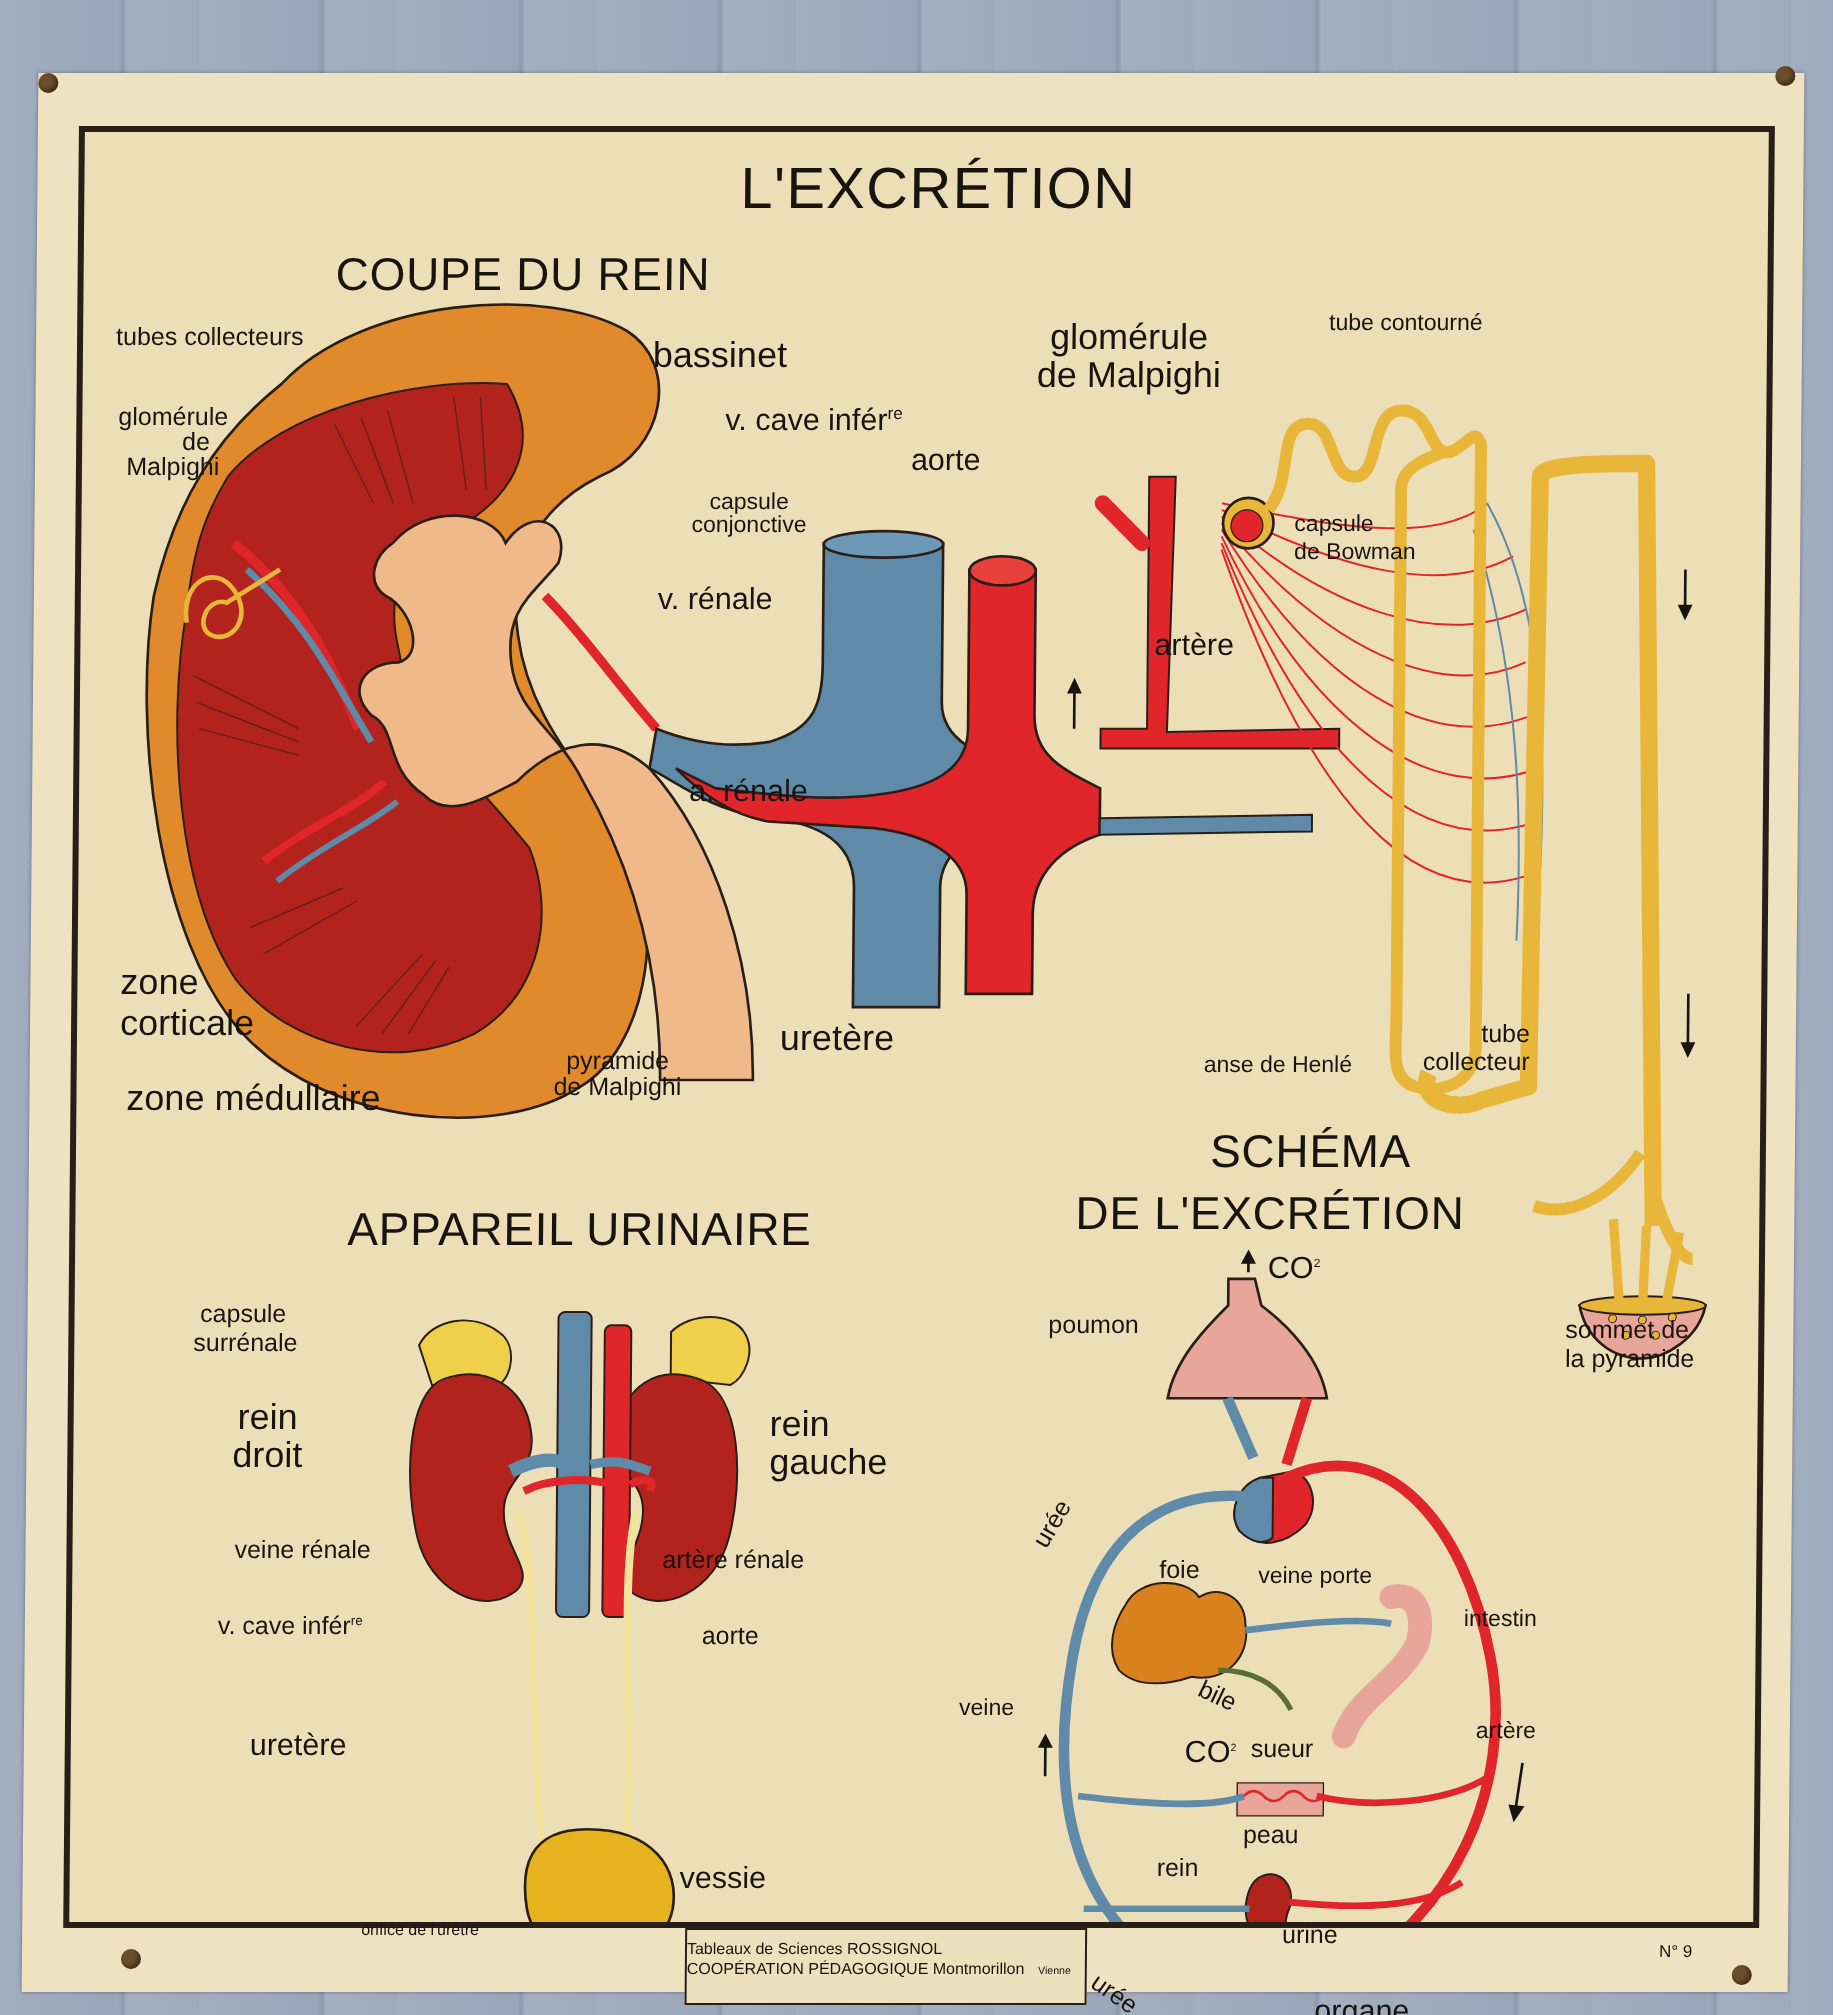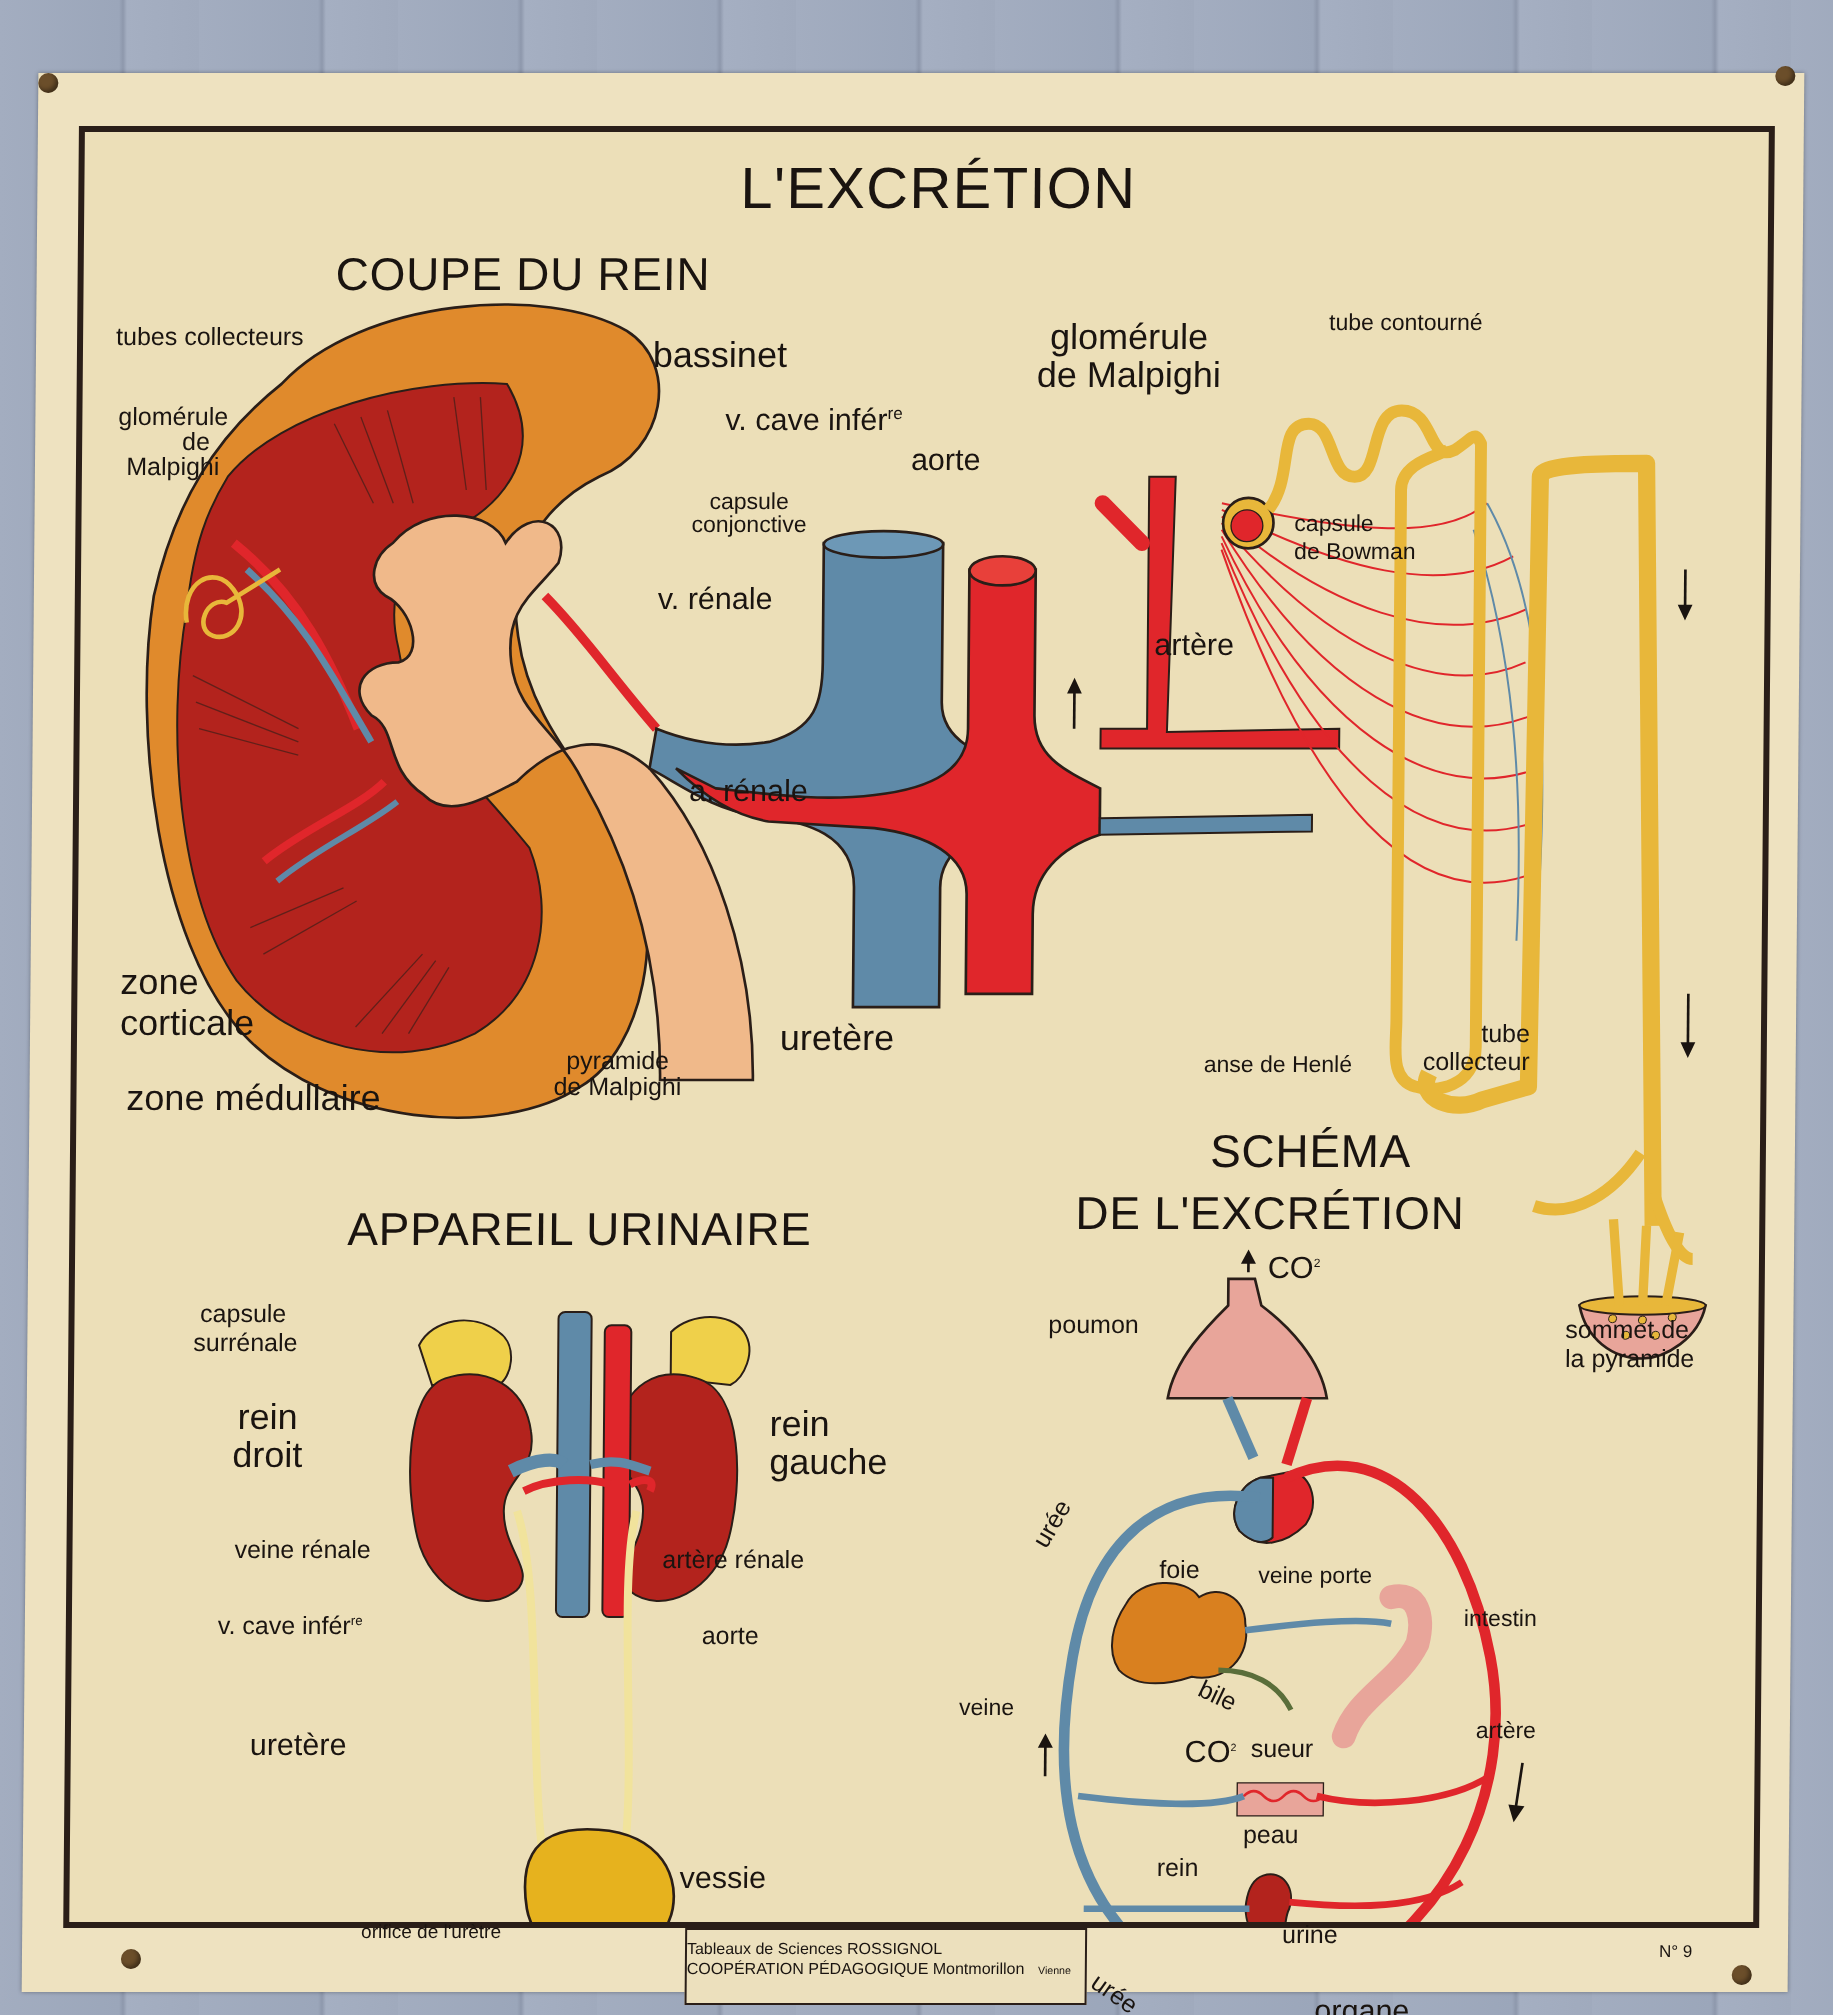--- a/index.html
+++ b/index.html
@@ -25,21 +25,21 @@
     background:#ecdfb8;
   }
   .pin { position:absolute; width:20px; height:20px; border-radius:50%; background:#6b4e2a; box-shadow: inset -2.7px -2.7px 4px rgba(0,0,0,.4); }
   .t { position:absolute; white-space:nowrap; line-height:1; }
   .h1 { font-size:58px; letter-spacing:1.3px; }
   .h2 { font-size:46px; letter-spacing:0.7px; }
   .lbl-xl { font-size:36px; }
   .lbl-l { font-size:30.5px; }
   .lbl-m { font-size:25px; }
   .lbl-s { font-size:23px; }
-  .lbl-xs { font-size:19px; }
+  .lbl-xs { font-size:16px; }
   .side { position:absolute; font-size:14.6px; white-space:nowrap; }
   svg { position:absolute; left:0; top:0; }
   .credit {
     position:absolute; left:616px; top:1796px; width:398px; height:73px;
     border:2px solid #2a1e18; background:#ece0bd; text-align:left;
     font-size:16px; line-height:1.25;
   }
   .num { position:absolute; font-size:17px; }
 </style>
 </head>

